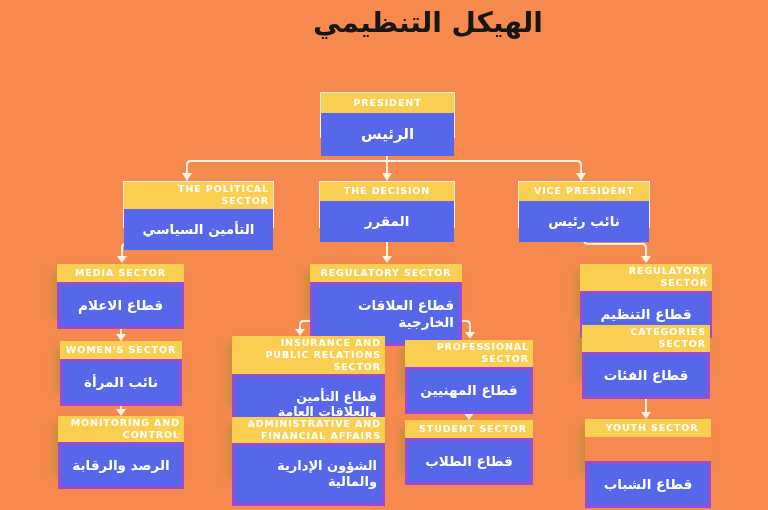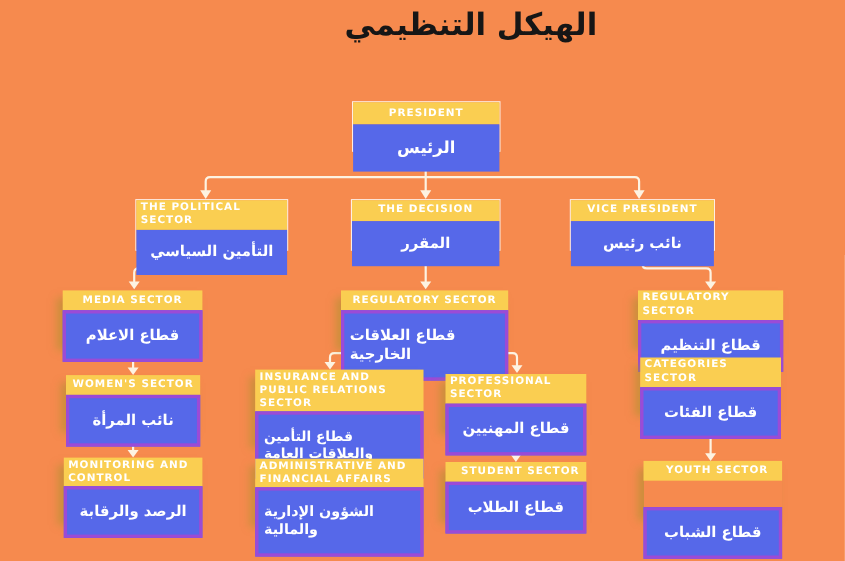--- a/index.html
+++ b/index.html
@@ -9,21 +9,21 @@
     background:var(--background,#F68A4E);
   }
   #title{
     position:absolute;top:6px;left:0;width:100%;text-align:center;
     font-size:28px;font-weight:800;color:var(--title-text,#161616);
     direction:rtl;letter-spacing:0;margin-left:44px;
   }
   svg.connectors{position:absolute;left:0;top:0;pointer-events:none;}
   .node{
     position:absolute;display:flex;flex-direction:column;box-sizing:border-box;
-    text-align:left;
+    text-align:right;
   }
   .node .hd{
     flex:0 0 auto;display:flex;align-items:center;justify-content:center;
     background:var(--box-header,#FACE51);color:var(--header-text,#FFFFFF);
     font-weight:700;font-size:9.5px;letter-spacing:0.9px;line-height:1.3;
     padding:1px 4px;box-sizing:border-box;text-transform:uppercase;
   }
   .node .bd{
     flex:1 1 auto;display:flex;align-items:center;justify-content:center;
     background:var(--box-body,#5668E9);color:var(--body-text,#FFFFFF);
@@ -33,21 +33,21 @@
   .tier-a{border:1px solid rgba(255,255,255,.85);}
   .tier-b .bd{border:3px solid var(--box-border,#9B4BD6);}
   .tier-b{box-shadow:-5px 7px 7px rgba(168,146,44,.55);}
   .hd.h2{line-height:1.25;}
 
   
   #node-president {left:320px;top:92px;width:135px;height:46px;}
   #node-president .hd{flex-basis:20px;}
   #node-president .bd{font-size:15px;}
 
-  #node-political {left:123px;top:181px;width:139px;height:47px;}
+  #node-political {left:123px;top:181px;width:151px;height:47px;}
   #node-decision  {left:319px;top:181px;width:136px;height:47px;}
   #node-vice      {left:518px;top:181px;width:132px;height:47px;}
   #node-political .hd,#node-decision .hd,#node-vice .hd{flex-basis:19px;}
 
   #node-media      {left:57px; top:264px;width:127px;height:47px;}
   #node-external   {left:310px;top:264px;width:152px;height:47px;}
   #node-regulatory {left:580px;top:264px;width:132px;height:47px;}
   #node-media .hd,#node-external .hd,#node-regulatory .hd{flex-basis:18px;}
 
   #node-womens       {left:60px; top:341px;width:122px;height:46px;}

